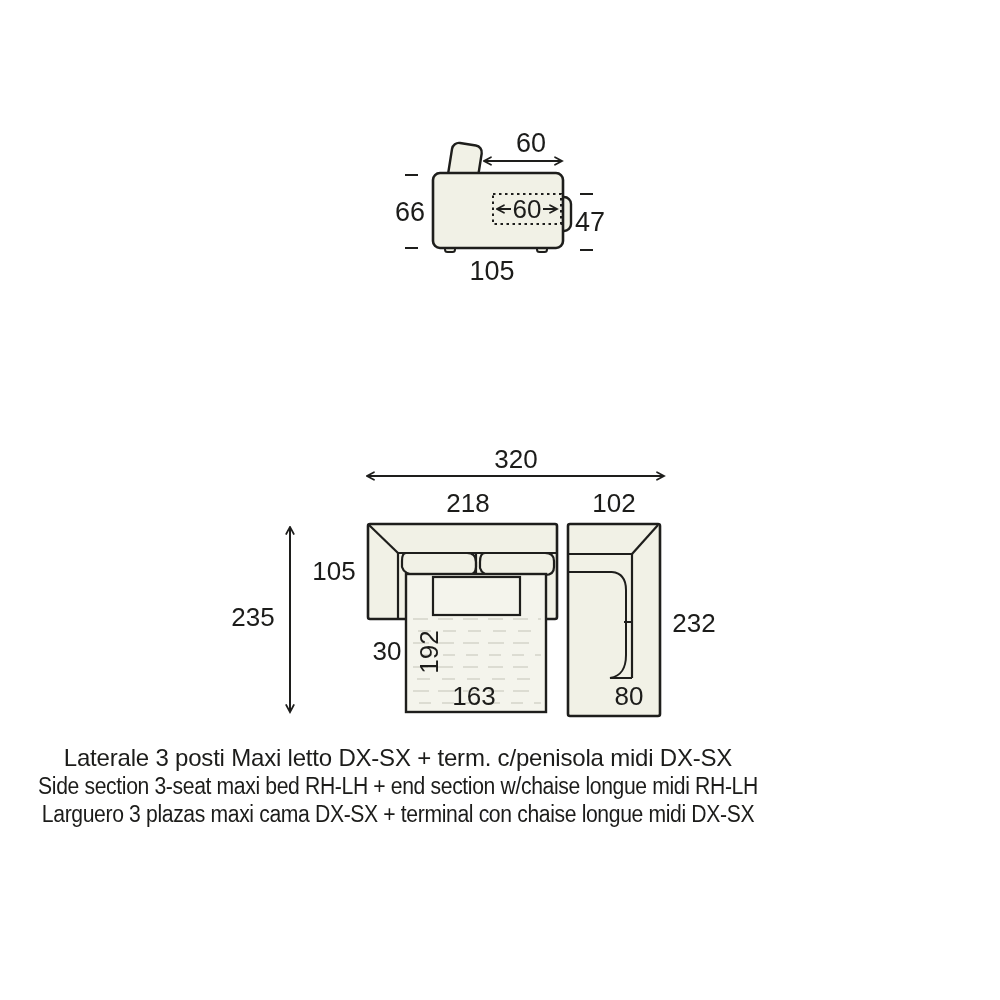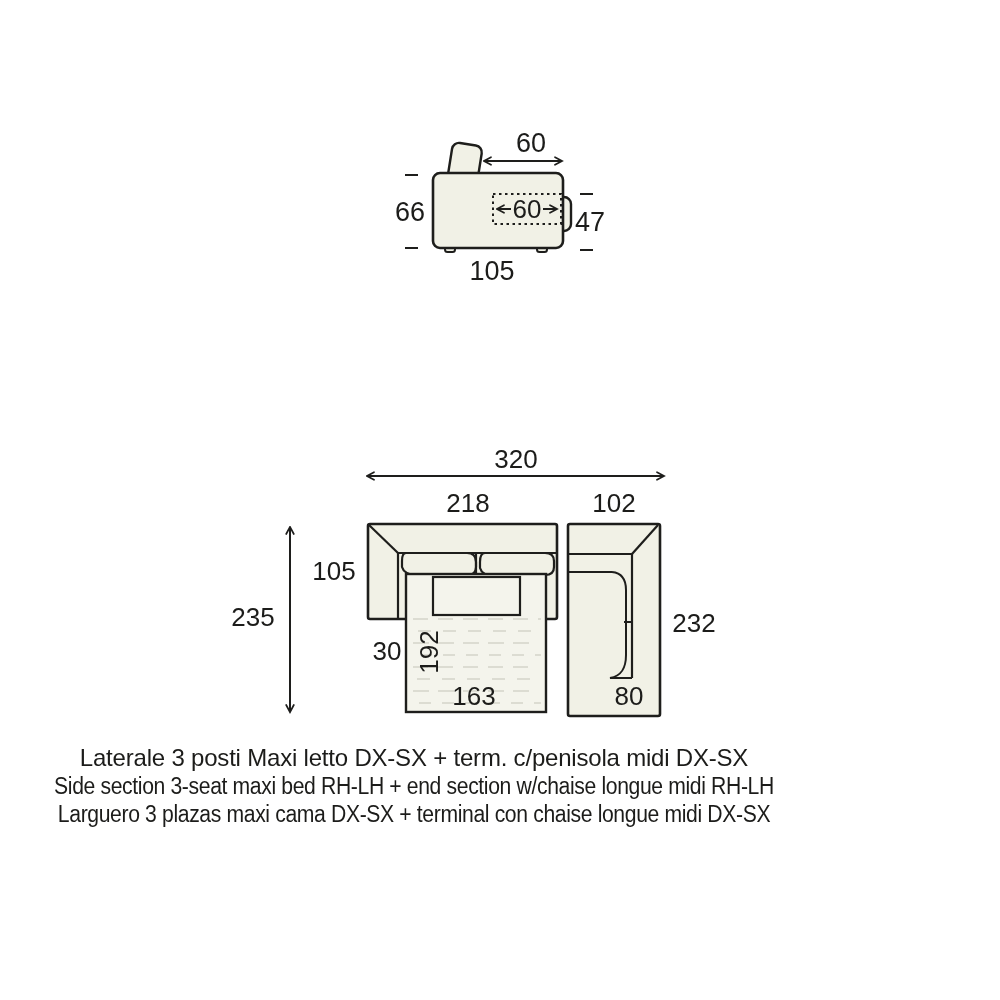--- a/index.html
+++ b/index.html
@@ -8,21 +8,21 @@
     font-family:"Liberation Sans", sans-serif;color:#1c1c1a;margin-top:15px;
   }
   svg{position:absolute;left:0;top:0;}
   svg text{
     font-family:"Liberation Sans", sans-serif;
     fill:#1c1c1a;
   }
   .dimnum{font-size:27px;}
   .plannum{font-size:26px;}
   .captions{
-    position:absolute;left:16px;top:729px;width:796px;text-align:center;color:#1c1c1a;
+    position:absolute;left:0;top:729px;width:796px;text-align:center;color:#1c1c1a;
   }
   .cap-line{display:block;line-height:28px;white-space:nowrap;}
   .cap-wide{font-size:24px;letter-spacing:-0.2px;}
   .cap-cond{font-size:23px;letter-spacing:-0.4px;transform:scaleX(0.92);transform-origin:50% 50%;}
 </style>
 </head>
 <body>
 
 <div class="canvas">
 

